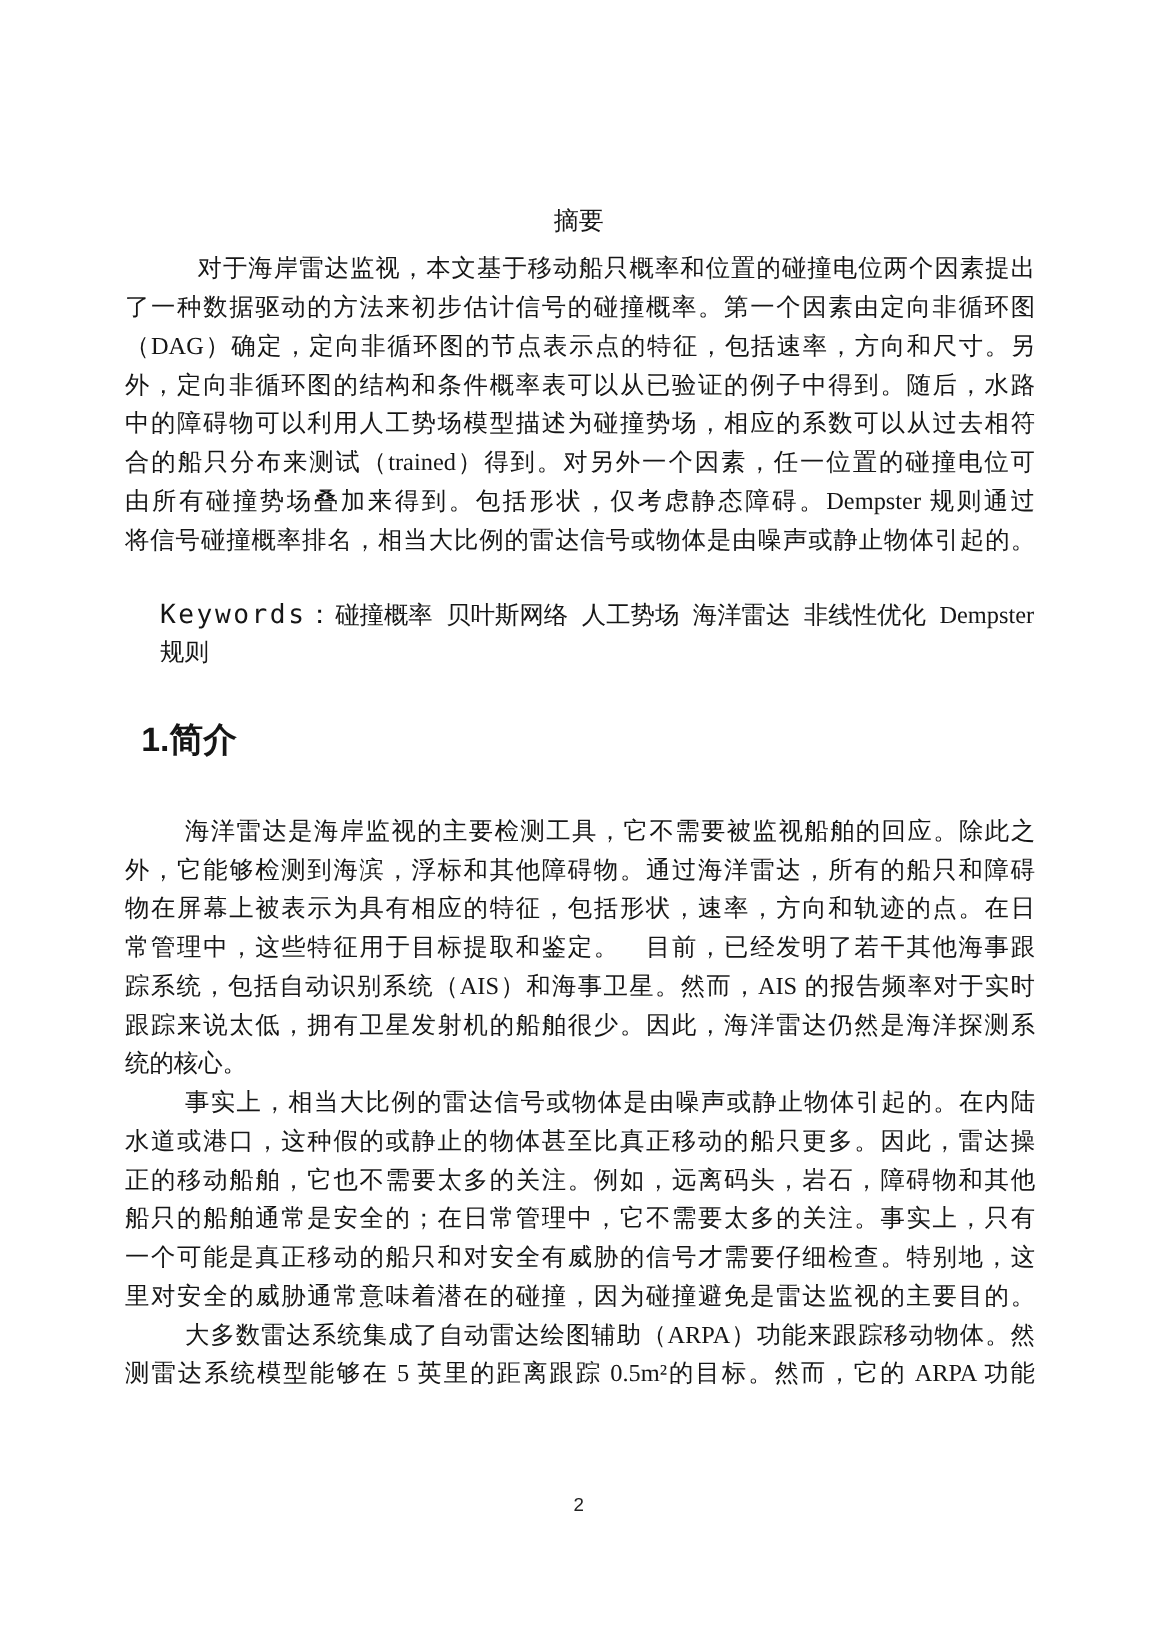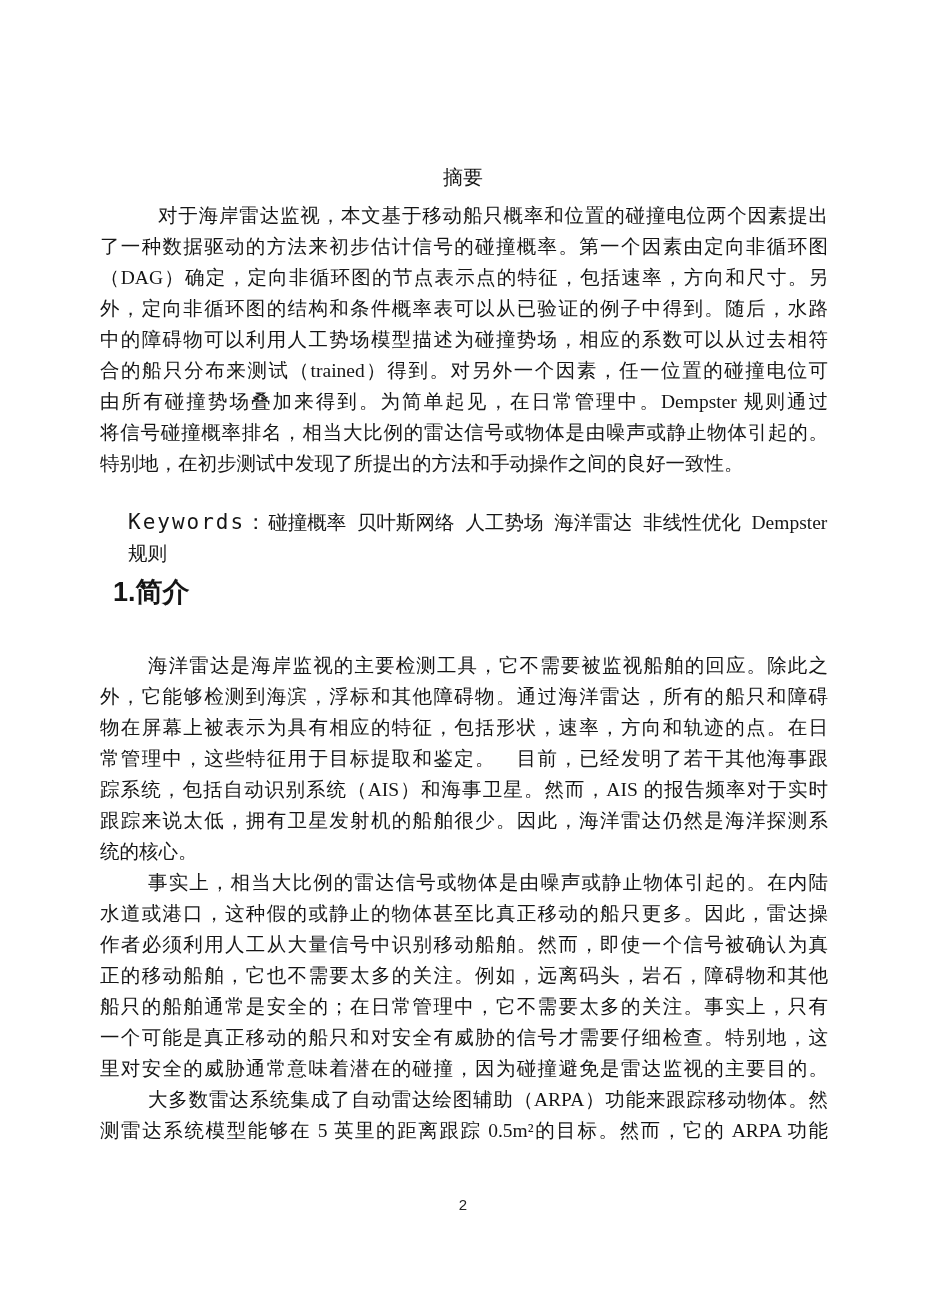--- a/index.html
+++ b/index.html
@@ -92,40 +92,38 @@
 
   <div class="abstract-heading">摘要</div>
 
   <div class="textblock abstract-block">
     <div class="line a-ind">对于海岸雷达监视，本文基于移动船只概率和位置的碰撞电位两个因素提出</div>
     <div class="line">了一种数据驱动的方法来初步估计信号的碰撞概率。第一个因素由定向非循环图</div>
     <div class="line">（DAG）确定，定向非循环图的节点表示点的特征，包括速率，方向和尺寸。另</div>
     <div class="line">外，定向非循环图的结构和条件概率表可以从已验证的例子中得到。随后，水路</div>
     <div class="line">中的障碍物可以利用人工势场模型描述为碰撞势场，相应的系数可以从过去相符</div>
     <div class="line">合的船只分布来测试（trained）得到。对另外一个因素，任一位置的碰撞电位可</div>
-    <div class="line">由所有碰撞势场叠加来得到。为简单起见，在日常管理中。Dempster 规则通过</div>
+    <div class="line">由所有碰撞势场叠加来得到。包括形状，仅考虑静态障碍。Dempster 规则通过</div>
     <div class="line">将信号碰撞概率排名，相当大比例的雷达信号或物体是由噪声或静止物体引起的。</div>
-    <div class="line end">特别地，在初步测试中发现了所提出的方法和手动操作之间的良好一致性。</div>
     <div class="line kw"><span class="kw-label">Keywords：</span><span>碰撞概率 贝叶斯网络 人工势场 海洋雷达 非线性优化 Dempster</span></div>
     <div class="line kw2">规则</div>
   </div>
 
   <div class="section-heading">1.简介</div>
 
   <div class="textblock intro-block">
     <div class="line p-ind">海洋雷达是海岸监视的主要检测工具，它不需要被监视船舶的回应。除此之</div>
     <div class="line">外，它能够检测到海滨，浮标和其他障碍物。通过海洋雷达，所有的船只和障碍</div>
     <div class="line">物在屏幕上被表示为具有相应的特征，包括形状，速率，方向和轨迹的点。在日</div>
     <div class="line">常管理中，这些特征用于目标提取和鉴定。　目前，已经发明了若干其他海事跟</div>
     <div class="line">踪系统，包括自动识别系统（AIS）和海事卫星。然而，AIS 的报告频率对于实时</div>
     <div class="line">跟踪来说太低，拥有卫星发射机的船舶很少。因此，海洋雷达仍然是海洋探测系</div>
     <div class="line end">统的核心。</div>
     <div class="line p-ind">事实上，相当大比例的雷达信号或物体是由噪声或静止物体引起的。在内陆</div>
     <div class="line">水道或港口，这种假的或静止的物体甚至比真正移动的船只更多。因此，雷达操</div>
-    <div class="line">作者必须利用人工从大量信号中识别移动船舶。然而，即使一个信号被确认为真</div>
     <div class="line">正的移动船舶，它也不需要太多的关注。例如，远离码头，岩石，障碍物和其他</div>
     <div class="line">船只的船舶通常是安全的；在日常管理中，它不需要太多的关注。事实上，只有</div>
     <div class="line">一个可能是真正移动的船只和对安全有威胁的信号才需要仔细检查。特别地，这</div>
     <div class="line">里对安全的威胁通常意味着潜在的碰撞，因为碰撞避免是雷达监视的主要目的。</div>
     <div class="line p-ind">大多数雷达系统集成了自动雷达绘图辅助（ARPA）功能来跟踪移动物体。然</div>
     <div class="line">测雷达系统模型能够在 5 英里的距离跟踪 0.5m²的目标。然而，它的 ARPA 功能</div>
   </div>
 
   <div class="page-number">2</div>
 

